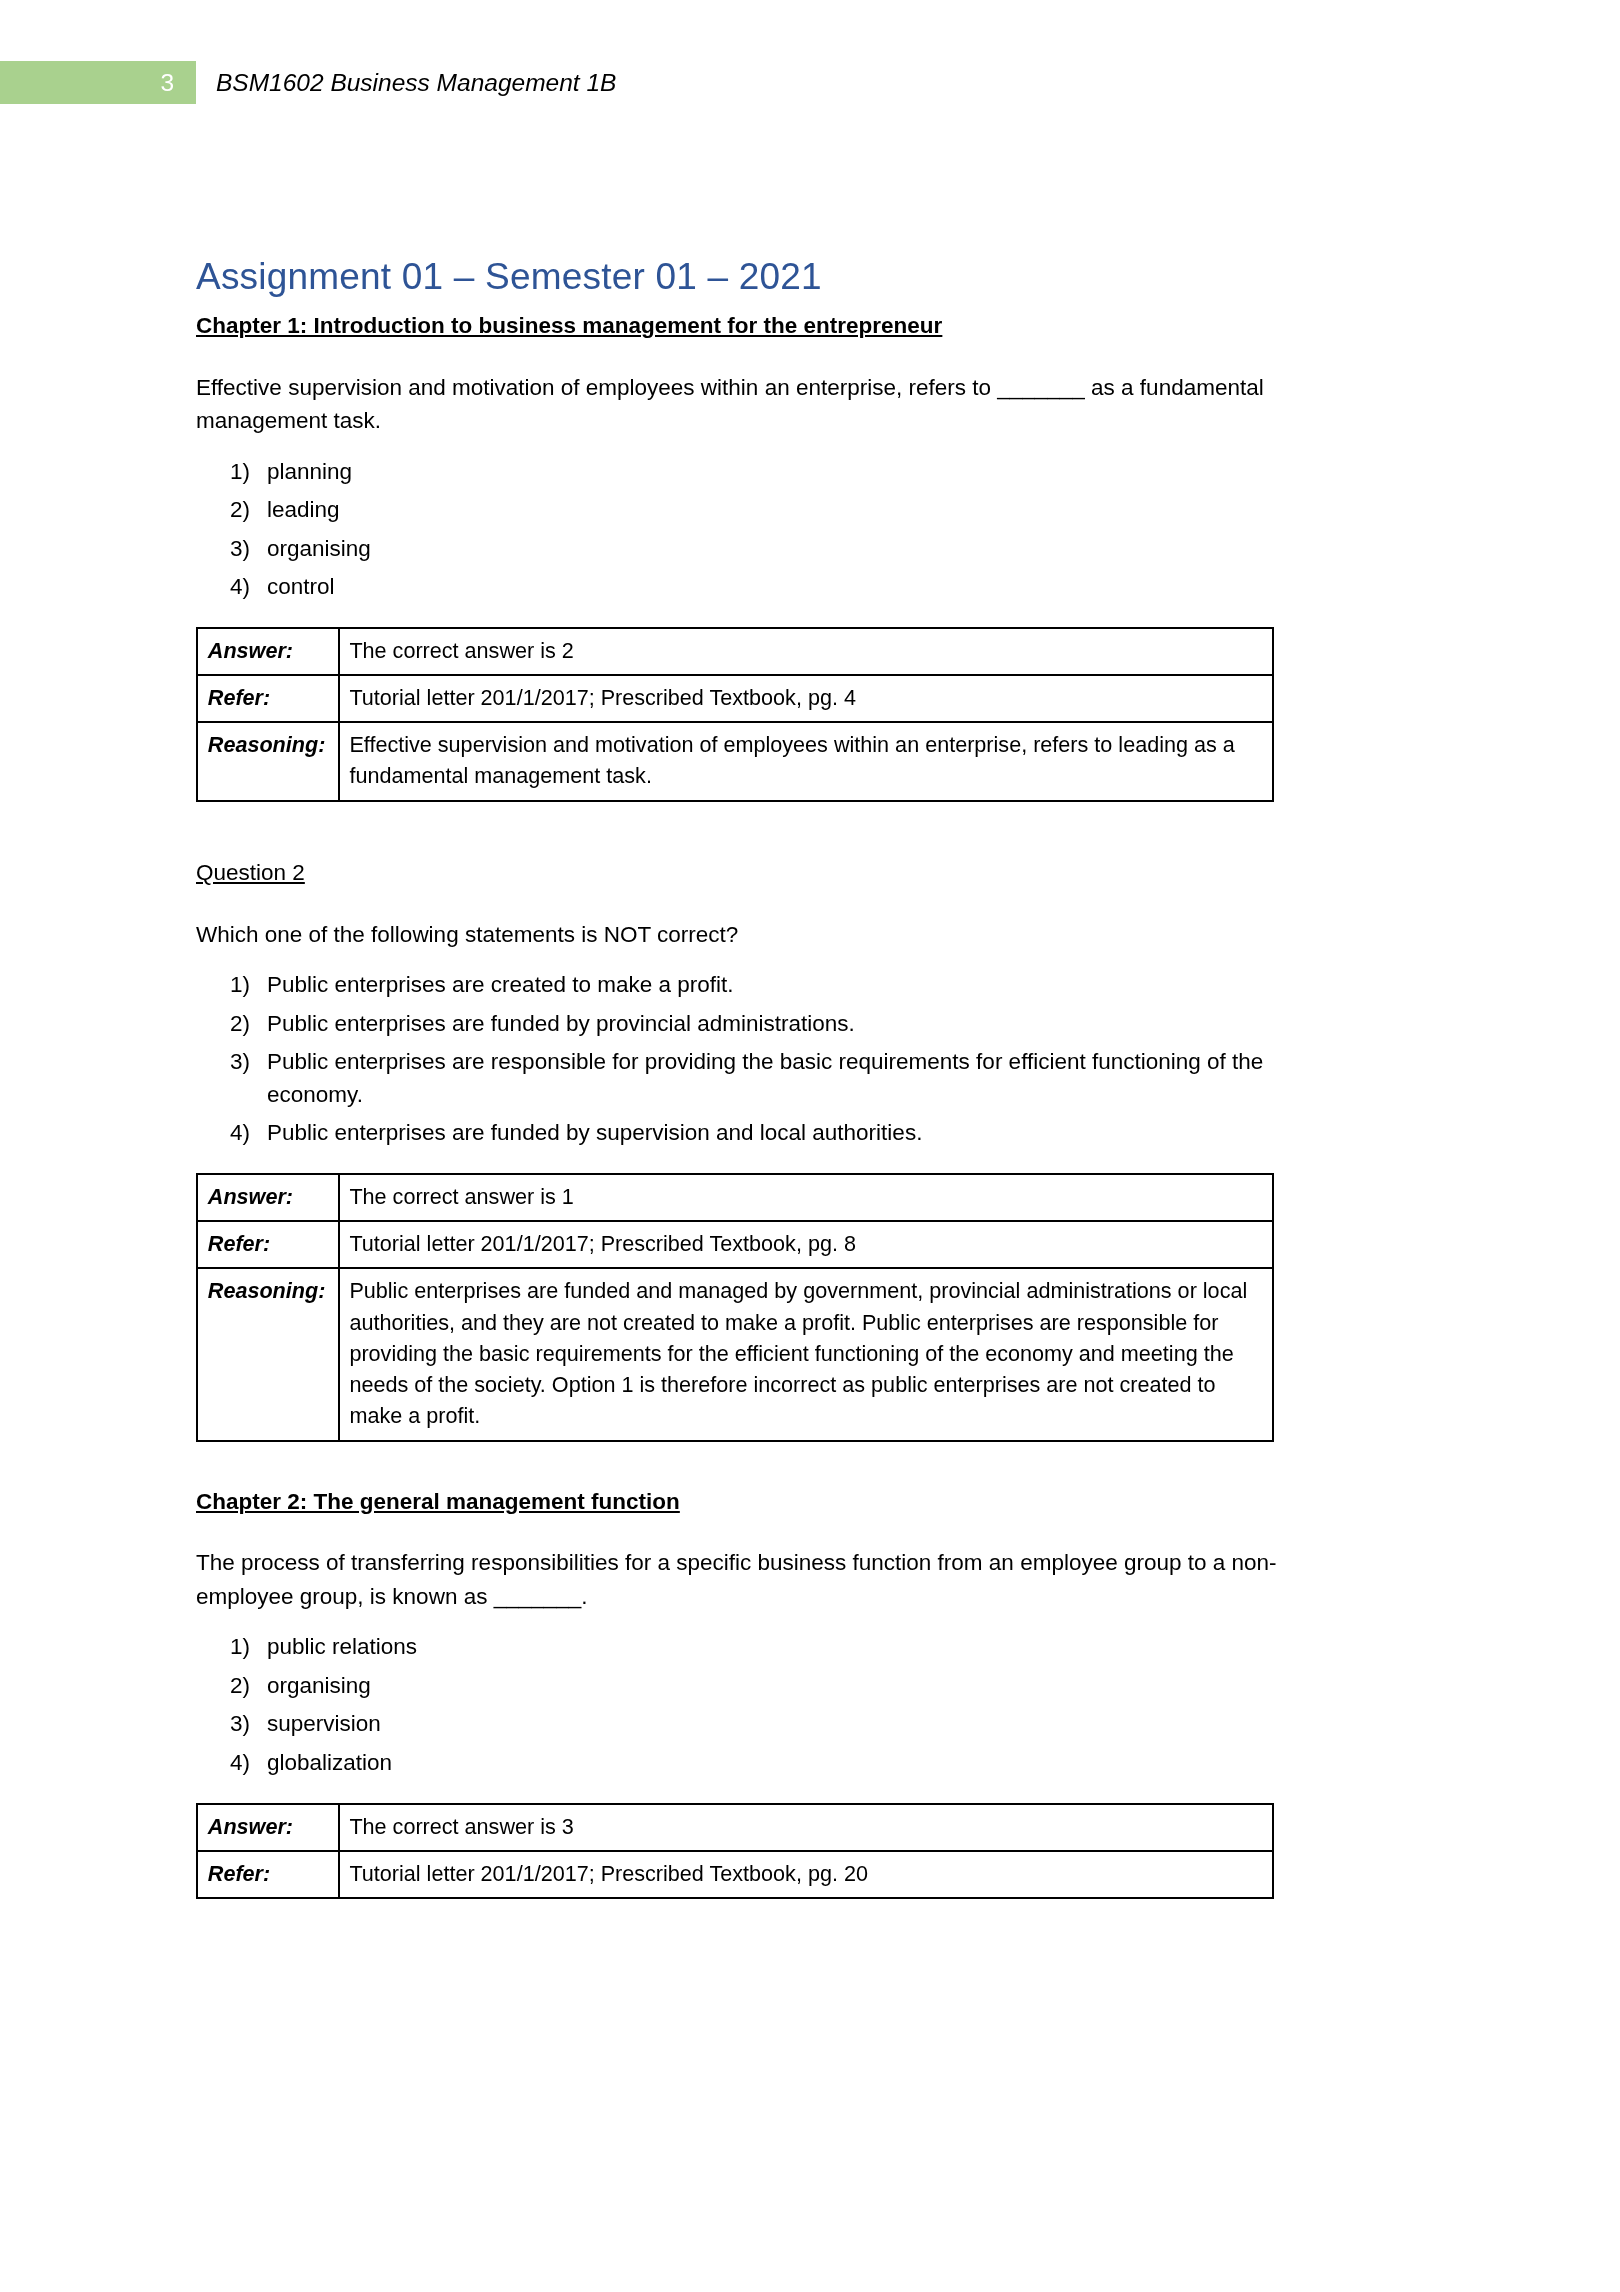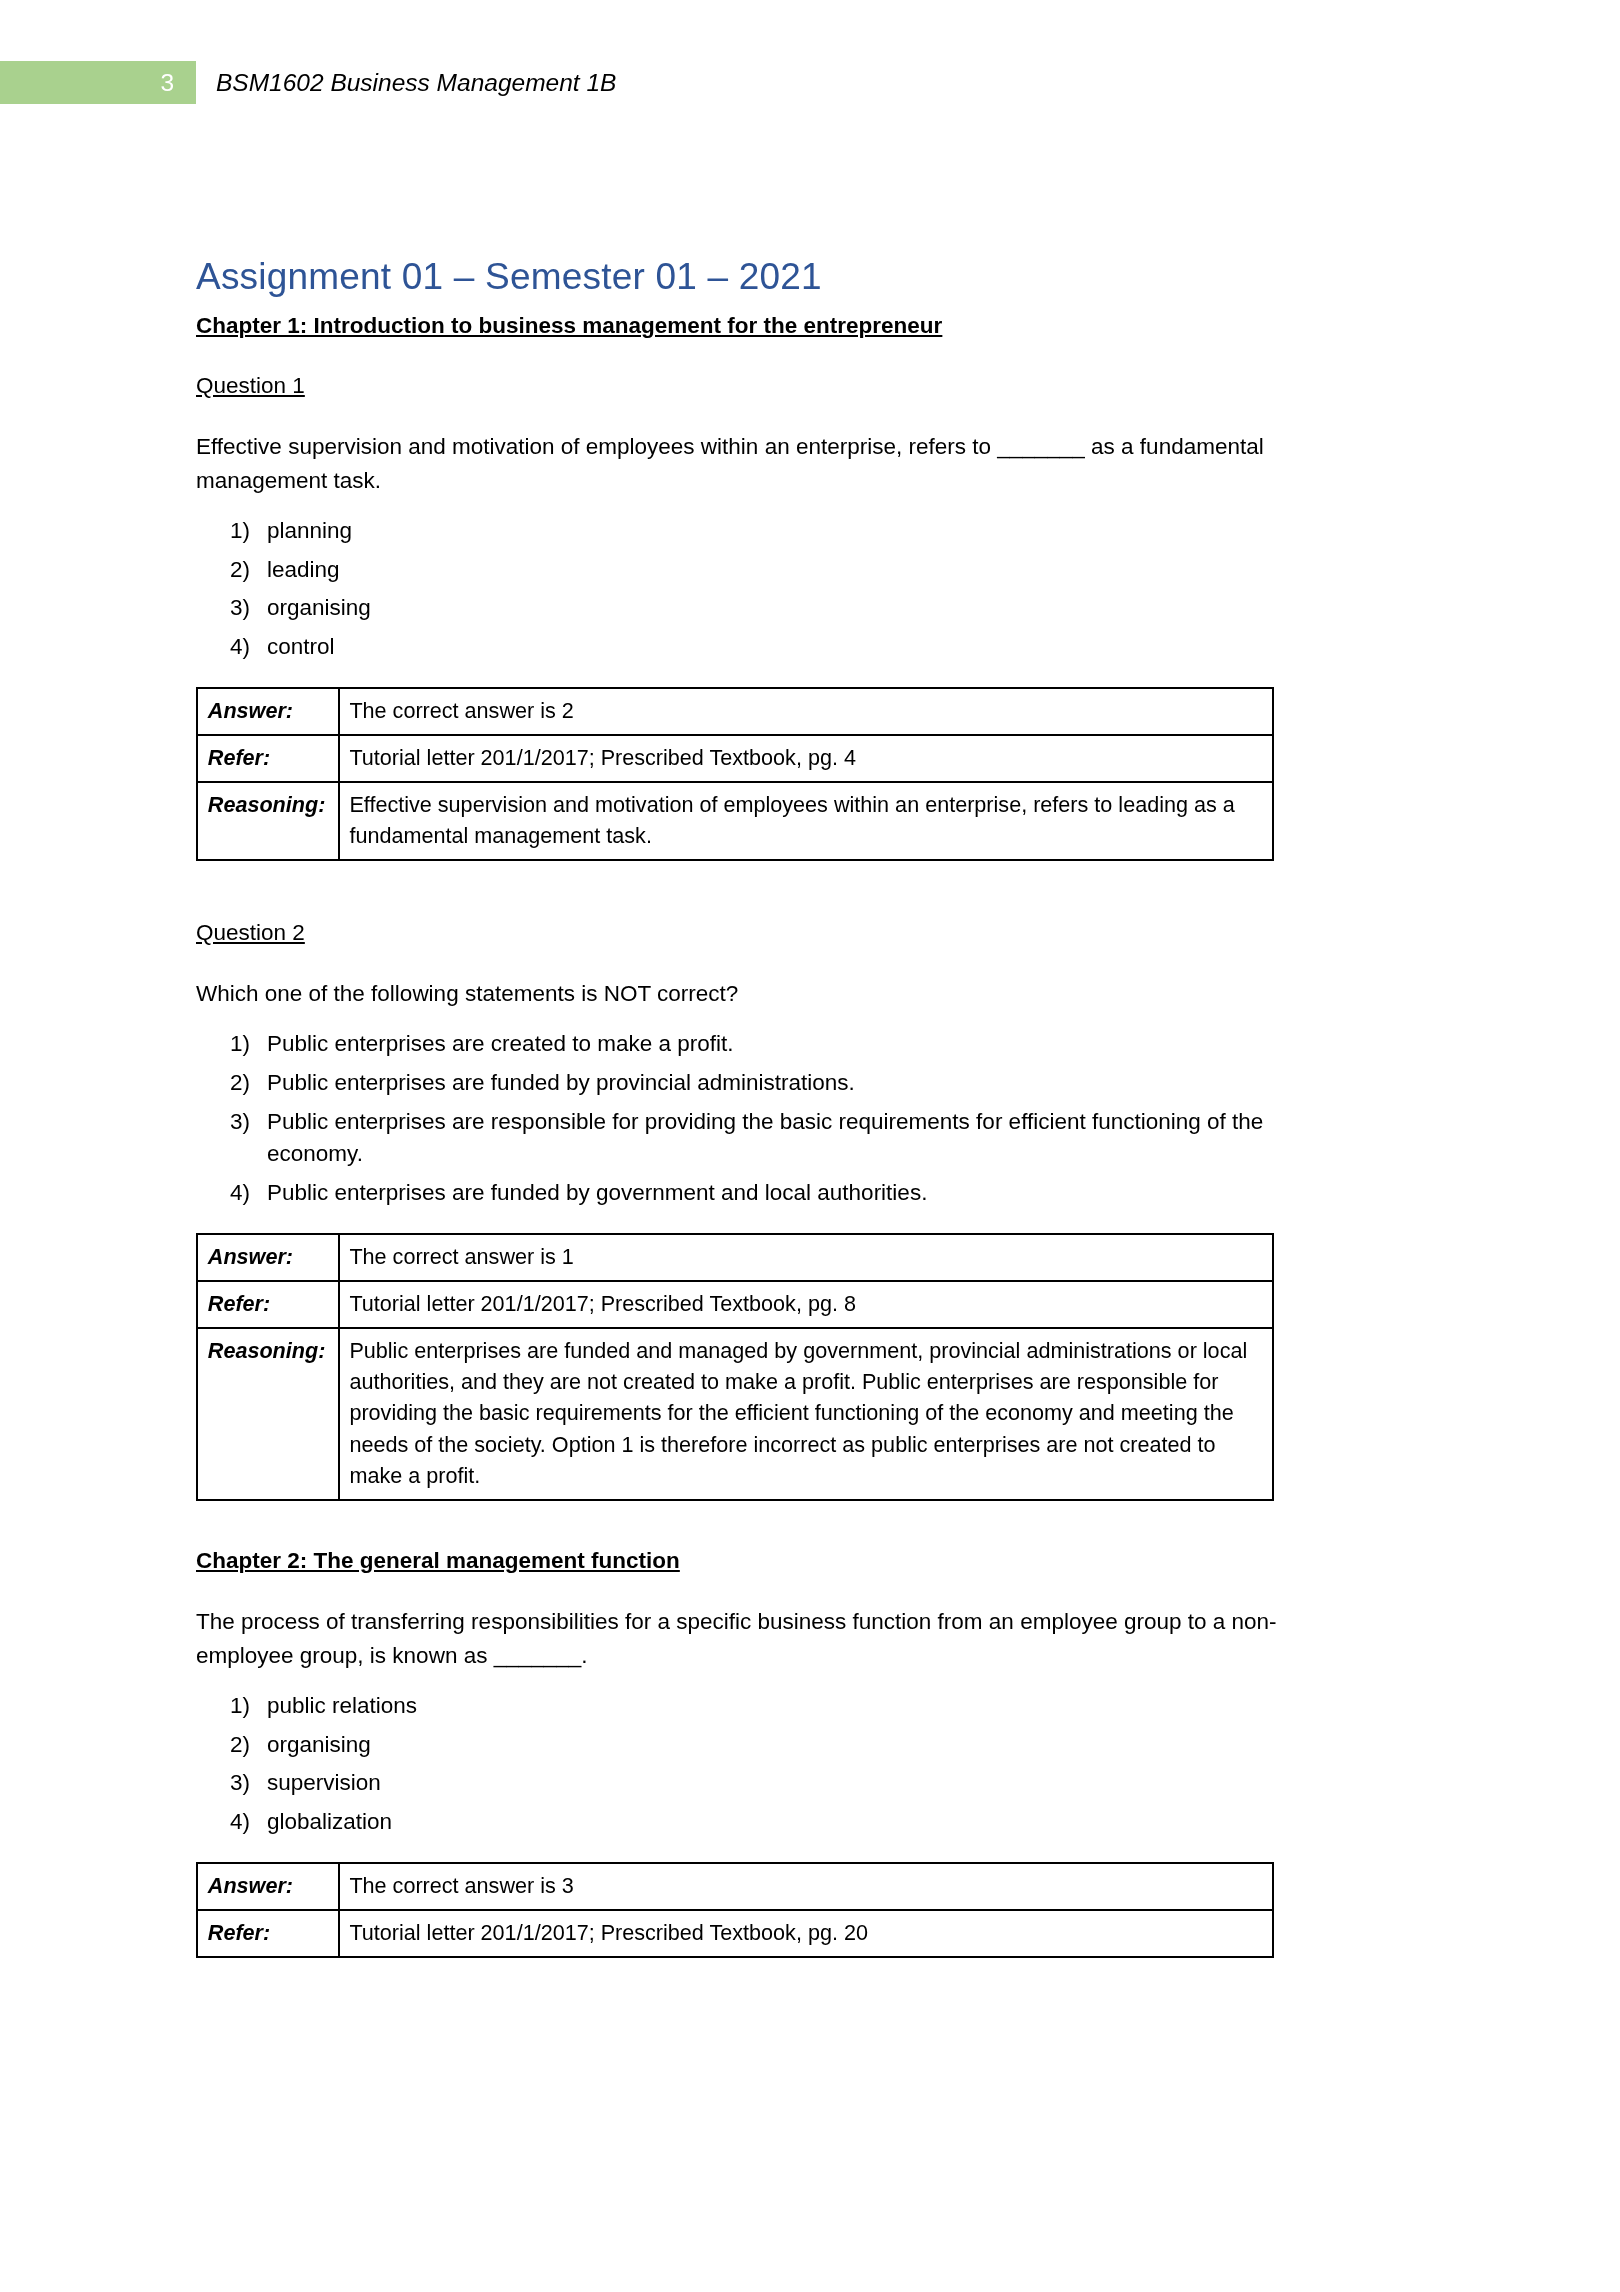--- a/index.html
+++ b/index.html
@@ -149,21 +149,20 @@
 </div>
 
 <div class="doc-body">
 
   <h1 class="assignment-title">Assignment 01 – Semester 01 – 2021</h1>
 
   <div>
     <div class="chapter-heading">Chapter 1: Introduction to business management for the entrepreneur</div>
 
     <div>
-      <div><span class="question-label">Question 1</span></div>
       <p class="question-text">Effective supervision and motivation of employees within an enterprise, refers to _______ as a fundamental management task.</p>
       <ol class="options">
         <li><span class="opt-num">1)</span><span>planning</span></li>
         <li><span class="opt-num">2)</span><span>leading</span></li>
         <li><span class="opt-num">3)</span><span>organising</span></li>
         <li><span class="opt-num">4)</span><span>control</span></li>
       </ol>
       <table class="answer-table">
         <tbody>
           <tr>
@@ -184,21 +183,21 @@
 
     <div class="gap-md"></div>
 
     <div>
       <div><span class="question-label">Question 2</span></div>
       <p class="question-text">Which one of the following statements is NOT correct?</p>
       <ol class="options">
         <li><span class="opt-num">1)</span><span>Public enterprises are created to make a profit.</span></li>
         <li><span class="opt-num">2)</span><span>Public enterprises are funded by provincial administrations.</span></li>
         <li><span class="opt-num">3)</span><span>Public enterprises are responsible for providing the basic requirements for efficient functioning of the economy.</span></li>
-        <li><span class="opt-num">4)</span><span>Public enterprises are funded by government and local authorities.</span></li>
+        <li><span class="opt-num">4)</span><span>Public enterprises are funded by supervision and local authorities.</span></li>
       </ol>
       <table class="answer-table">
         <tbody>
           <tr>
             <td class="label-cell">Answer:</td>
             <td>The correct answer is 1</td>
           </tr>
           <tr>
             <td class="label-cell">Refer:</td>
             <td>Tutorial letter 201/1/2017; Prescribed Textbook, pg. 8</td>

